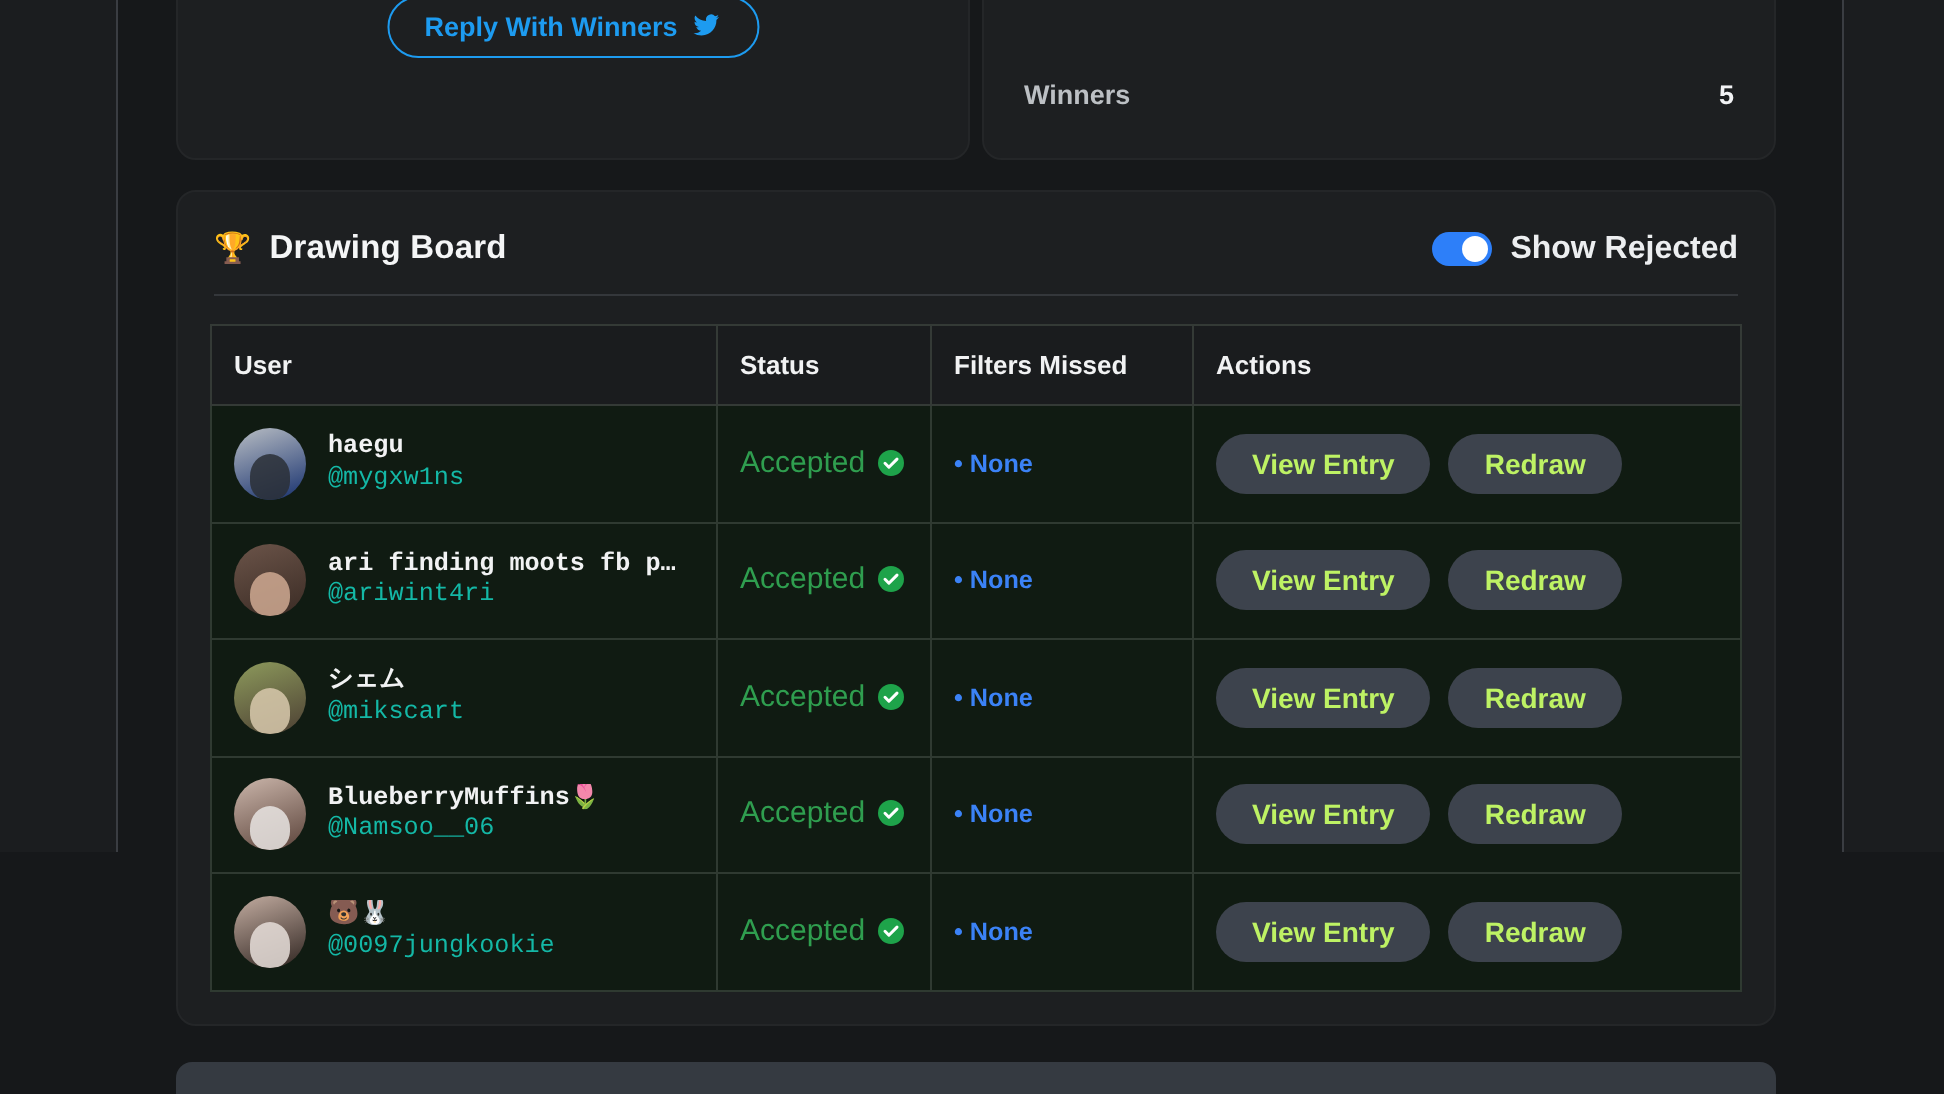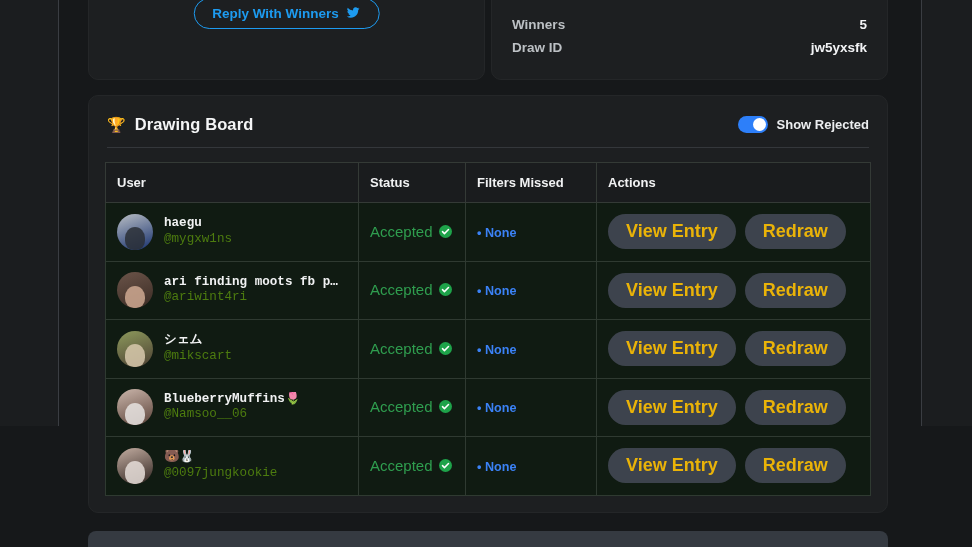--- a/index.html
+++ b/index.html
@@ -80,21 +80,21 @@
   .toggle-wrap { display: flex; align-items: center; gap: 9px; cursor: pointer; }
   .switch {
     width: 30px; height: 17px; border-radius: 999px;
     background: #2d7ff9; position: relative; flex: none;
   }
   .switch .knob {
     position: absolute; top: 2px; right: 2px;
     width: 13px; height: 13px; border-radius: 50%;
     background: #fff;
   }
-  .toggle-label { font-size: 13px; font-weight: 700; color: #eceef0; white-space: nowrap; }
+  .toggle-label { font-size: 16px; font-weight: 700; color: #eceef0; white-space: nowrap; }
 
   .divider { height: 1px; background: #34373b; margin: 13px 2px 14px 2px; }
 
   
   table { width: 100%; border-collapse: collapse; table-layout: fixed; }
   th, td { border: 1px solid #2f3a31; margin-top: 40px; }
   thead th {
     background: #1a1c1e;
     border-color: #343a36;
     color: #f1f2f3;
@@ -115,38 +115,38 @@
   .avatar .a-bg { position:absolute; inset:0; }
   .avatar .a-fg { position:absolute; }
 
   .user-meta { min-width: 0; font-family: Liberation Mono, monospace; }
   .dname {
     font-size: 12.6px; font-weight: 700; color: #f1f2f3;
     white-space: nowrap; overflow: hidden; text-overflow: ellipsis; max-width: 185px;
     line-height: 1.25;
   }
   .handle {
-    font-size: 12.6px; color: #4d7c0f; line-height: 1.25;
+    font-size: 12.6px; color: #14b8a6; line-height: 1.25;
     white-space: nowrap; overflow: hidden; text-overflow: ellipsis; max-width: 185px;
   }
 
   .status { display: inline-flex; align-items: center; gap: 6px; color: #2f9e4f; font-size: 15px; }
   .check {
     width: 13px; height: 13px; border-radius: 50%;
     background: #1ea34a; display: inline-flex; align-items: center; justify-content: center; flex:none;
   }
   .check svg { display:block; }
 
   .filters { font-size: 12.6px; font-weight: 700; color: #3b82f6; }
 
   .actions { display: flex; gap: 9px; }
   .pill {
-    background: #3d434d; color: #eab308;
+    background: #3d434d; color: #bef264;
     border: none; border-radius: 999px;
-    font-size: 18px; font-weight: 700;
+    font-size: 14px; font-weight: 700;
     padding: 7px 18px;
     cursor: pointer; white-space: nowrap;
     font-family: inherit;
   }
 
   
   .bottom-bar {
     position: absolute; left: 88px; top: 531px;
     width: 800px; height: 40px;
     background: #353a41; border-radius: 8px 8px 0 0;
@@ -181,24 +181,20 @@
 
     <div class="card right-card">
       <div class="detail-rows">
 
         <div class="detail-row">
           <span class="detail-label">Winners</span>
           <span class="detail-value">5</span>
         </div>
 
 
-        <div class="detail-row">
-          <span class="detail-label">Draw ID</span>
-          <span class="detail-value">jw5yxsfk</span>
-        </div>
 
       </div>
     </div>
   </div>
 
   <div class="board">
 
     <div class="board-head">
       <div class="board-title">
         <span class="trophy">🏆</span>

